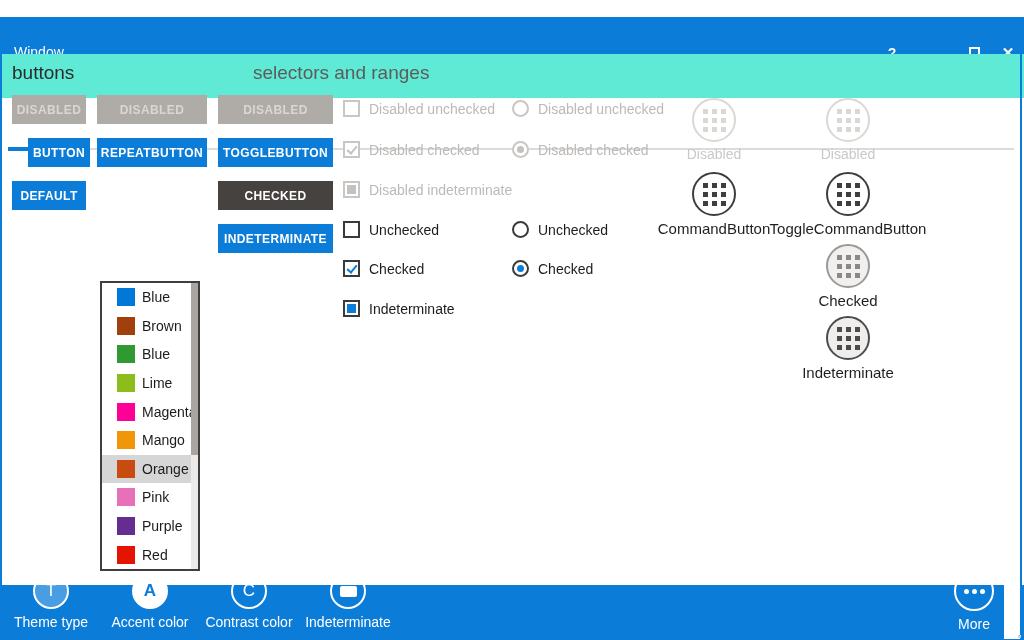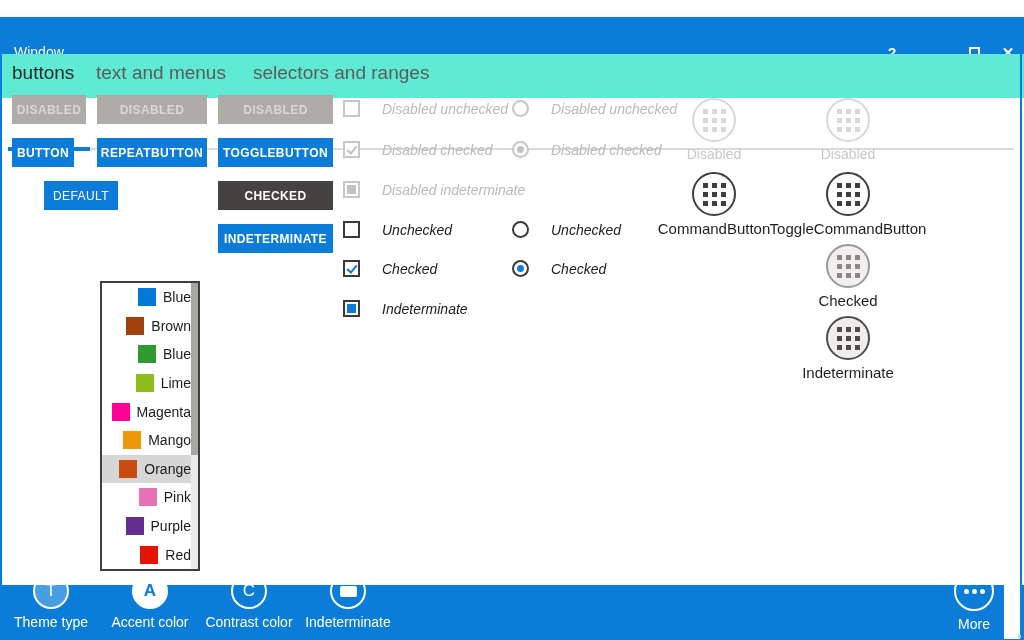--- a/index.html
+++ b/index.html
@@ -31,24 +31,24 @@
 
   
   .edge{background:#0C7CD9;}
 
   
   .btn{position:absolute;height:29px;display:flex;align-items:center;justify-content:center;
        font-size:12px;font-weight:600;letter-spacing:.4px;color:#fff;cursor:default;}
   .btn.accent{background:#0C7CD9;}
   .btn.disabled{background:#AFACA8;color:#D9D6D3;}
   .btn.dark{background:#454240;}
-  .btn.default{font-weight:400;margin-left:32px;}
-
-  
-  .ctl-row{position:absolute;display:flex;align-items:flex-end;gap:22px;cursor:default;font-style:italic;}
+  .btn.default{font-weight:700;}
+
+  
+  .ctl-row{position:absolute;display:flex;align-items:flex-end;gap:9px;cursor:default;}
   .ctl-row .lbl{font-size:14px;color:#1C1C1C;}
   .ctl-row.dis .lbl{color:#BCB9B6;}
   .cb{width:17px;height:17px;box-sizing:border-box;border:2px solid #3A3A38;background:#fff;position:relative;flex:0 0 auto;}
   .ctl-row.dis .cb{border-color:#C9C6C3;}
   .cb.checked::after{content:"";position:absolute;left:2px;top:3px;width:8px;height:4px;
       border-left:2px solid #0C7CD9;border-bottom:2px solid #0C7CD9;transform:rotate(-50deg);}
   .ctl-row.dis .cb.checked::after{border-color:#C4C1BE;}
   .cb.indet::after{content:"";position:absolute;left:2px;top:2px;right:2px;bottom:2px;background:#0C7CD9;}
   .ctl-row.dis .cb.indet::after{background:#C4C1BE;}
   .radio{width:17px;height:17px;box-sizing:border-box;border:2px solid #3A3A38;border-radius:50%;background:#fff;position:relative;flex:0 0 auto;}
@@ -64,21 +64,21 @@
   .cmd-grid span{background:currentColor;}
   .cmd-label{margin-top:4px;font-size:15px;color:#1F1F1F;}
   .cmd.disabled .cmd-circle{border-color:#DAD8D5;color:#DAD8D5;}
   .cmd.disabled .cmd-label{color:#CBC8C5;font-size:14px;}
   .cmd.checked .cmd-circle{border-color:#9B9998;background:#F1F0EF;color:#8B8987;}
   .cmd.indet .cmd-circle{border-color:#4E4C4A;background:#EFEEED;color:#4E4C4A;}
 
   
   .listbox{left:100px;top:264px;width:100px;height:290px;box-sizing:border-box;border:2px solid #3F3F3F;background:#fff;}
   .lb-items{position:absolute;left:102px;top:266px;width:89px;height:286px;}
-  .lb-item{position:relative;height:28.6px;display:flex;align-items:center;gap:7px;padding-left:23px;box-sizing:border-box;cursor:default;justify-content:flex-end;}
+  .lb-item{position:relative;height:28.6px;display:flex;align-items:center;gap:7px;padding-left:15px;box-sizing:border-box;cursor:default;}
   .lb-item.sel{background:#D6D6D6;}
   .swatch{width:18px;height:18px;flex:0 0 auto;}
   .lb-name{font-size:14px;color:#1C1C1C;}
   .lb-scroll{position:absolute;left:191px;top:266px;width:7px;height:286px;background:#EDEBE9;}
   .lb-thumb{position:absolute;left:0;top:0;width:7px;height:172px;background:#A9A6A2;}
 
   
   .appbar{left:0;top:568px;width:1024px;height:72px;background:#0C7CD9;}
   .ab-item{position:absolute;top:573px;width:100px;text-align:center;color:#fff;cursor:default;}
   .ab-circle{width:36px;height:36px;box-sizing:border-box;border:2px solid #fff;border-radius:50%;margin:0 auto;
@@ -109,31 +109,30 @@
   <div class="abs tb-btn tb-max">
       <i></i>
     </div>
   <div class="abs tb-btn tb-close">
       <span>✕</span>
     </div>
 </div>
 
 <div class="abs tabbar">
   <span class="tab active" style="left:12px;">buttons</span>
-  <span class="tab" style="left:96px;">text and menus</span>
   <span class="tab" style="left:253px;">selectors and ranges</span>
   <div class="abs tab-rule"></div>
   <div class="abs tab-rule-active"></div>
 </div>
 
 <div class="abs edge" style="left:0;top:37px;width:2px;height:531px;"></div>
 <div class="abs edge" style="left:1020px;top:37px;width:2px;height:531px;"></div>
 
 <div class="btn disabled" style="left:12px;top:95px;width:74px;">DISABLED</div>
-<div class="btn accent" style="left:12px;top:138px;width:62px;">BUTTON</div>
+<div class="btn accent" style="left:28px;top:138px;width:62px;">BUTTON</div>
 <div class="btn accent default" style="left:12px;top:181px;width:74px;">DEFAULT</div>
 
 <div class="btn disabled" style="left:97px;top:95px;width:110px;">DISABLED</div>
 <div class="btn accent" style="left:97px;top:138px;width:110px;">REPEATBUTTON</div>
 
 <div class="btn disabled" style="left:218px;top:95px;width:115px;">DISABLED</div>
 <div class="btn accent" style="left:218px;top:138px;width:115px;">TOGGLEBUTTON</div>
 <div class="btn dark" style="left:218px;top:181px;width:115px;">CHECKED</div>
 <div class="btn accent" style="left:218px;top:224px;width:115px;">INDETERMINATE</div>
 

